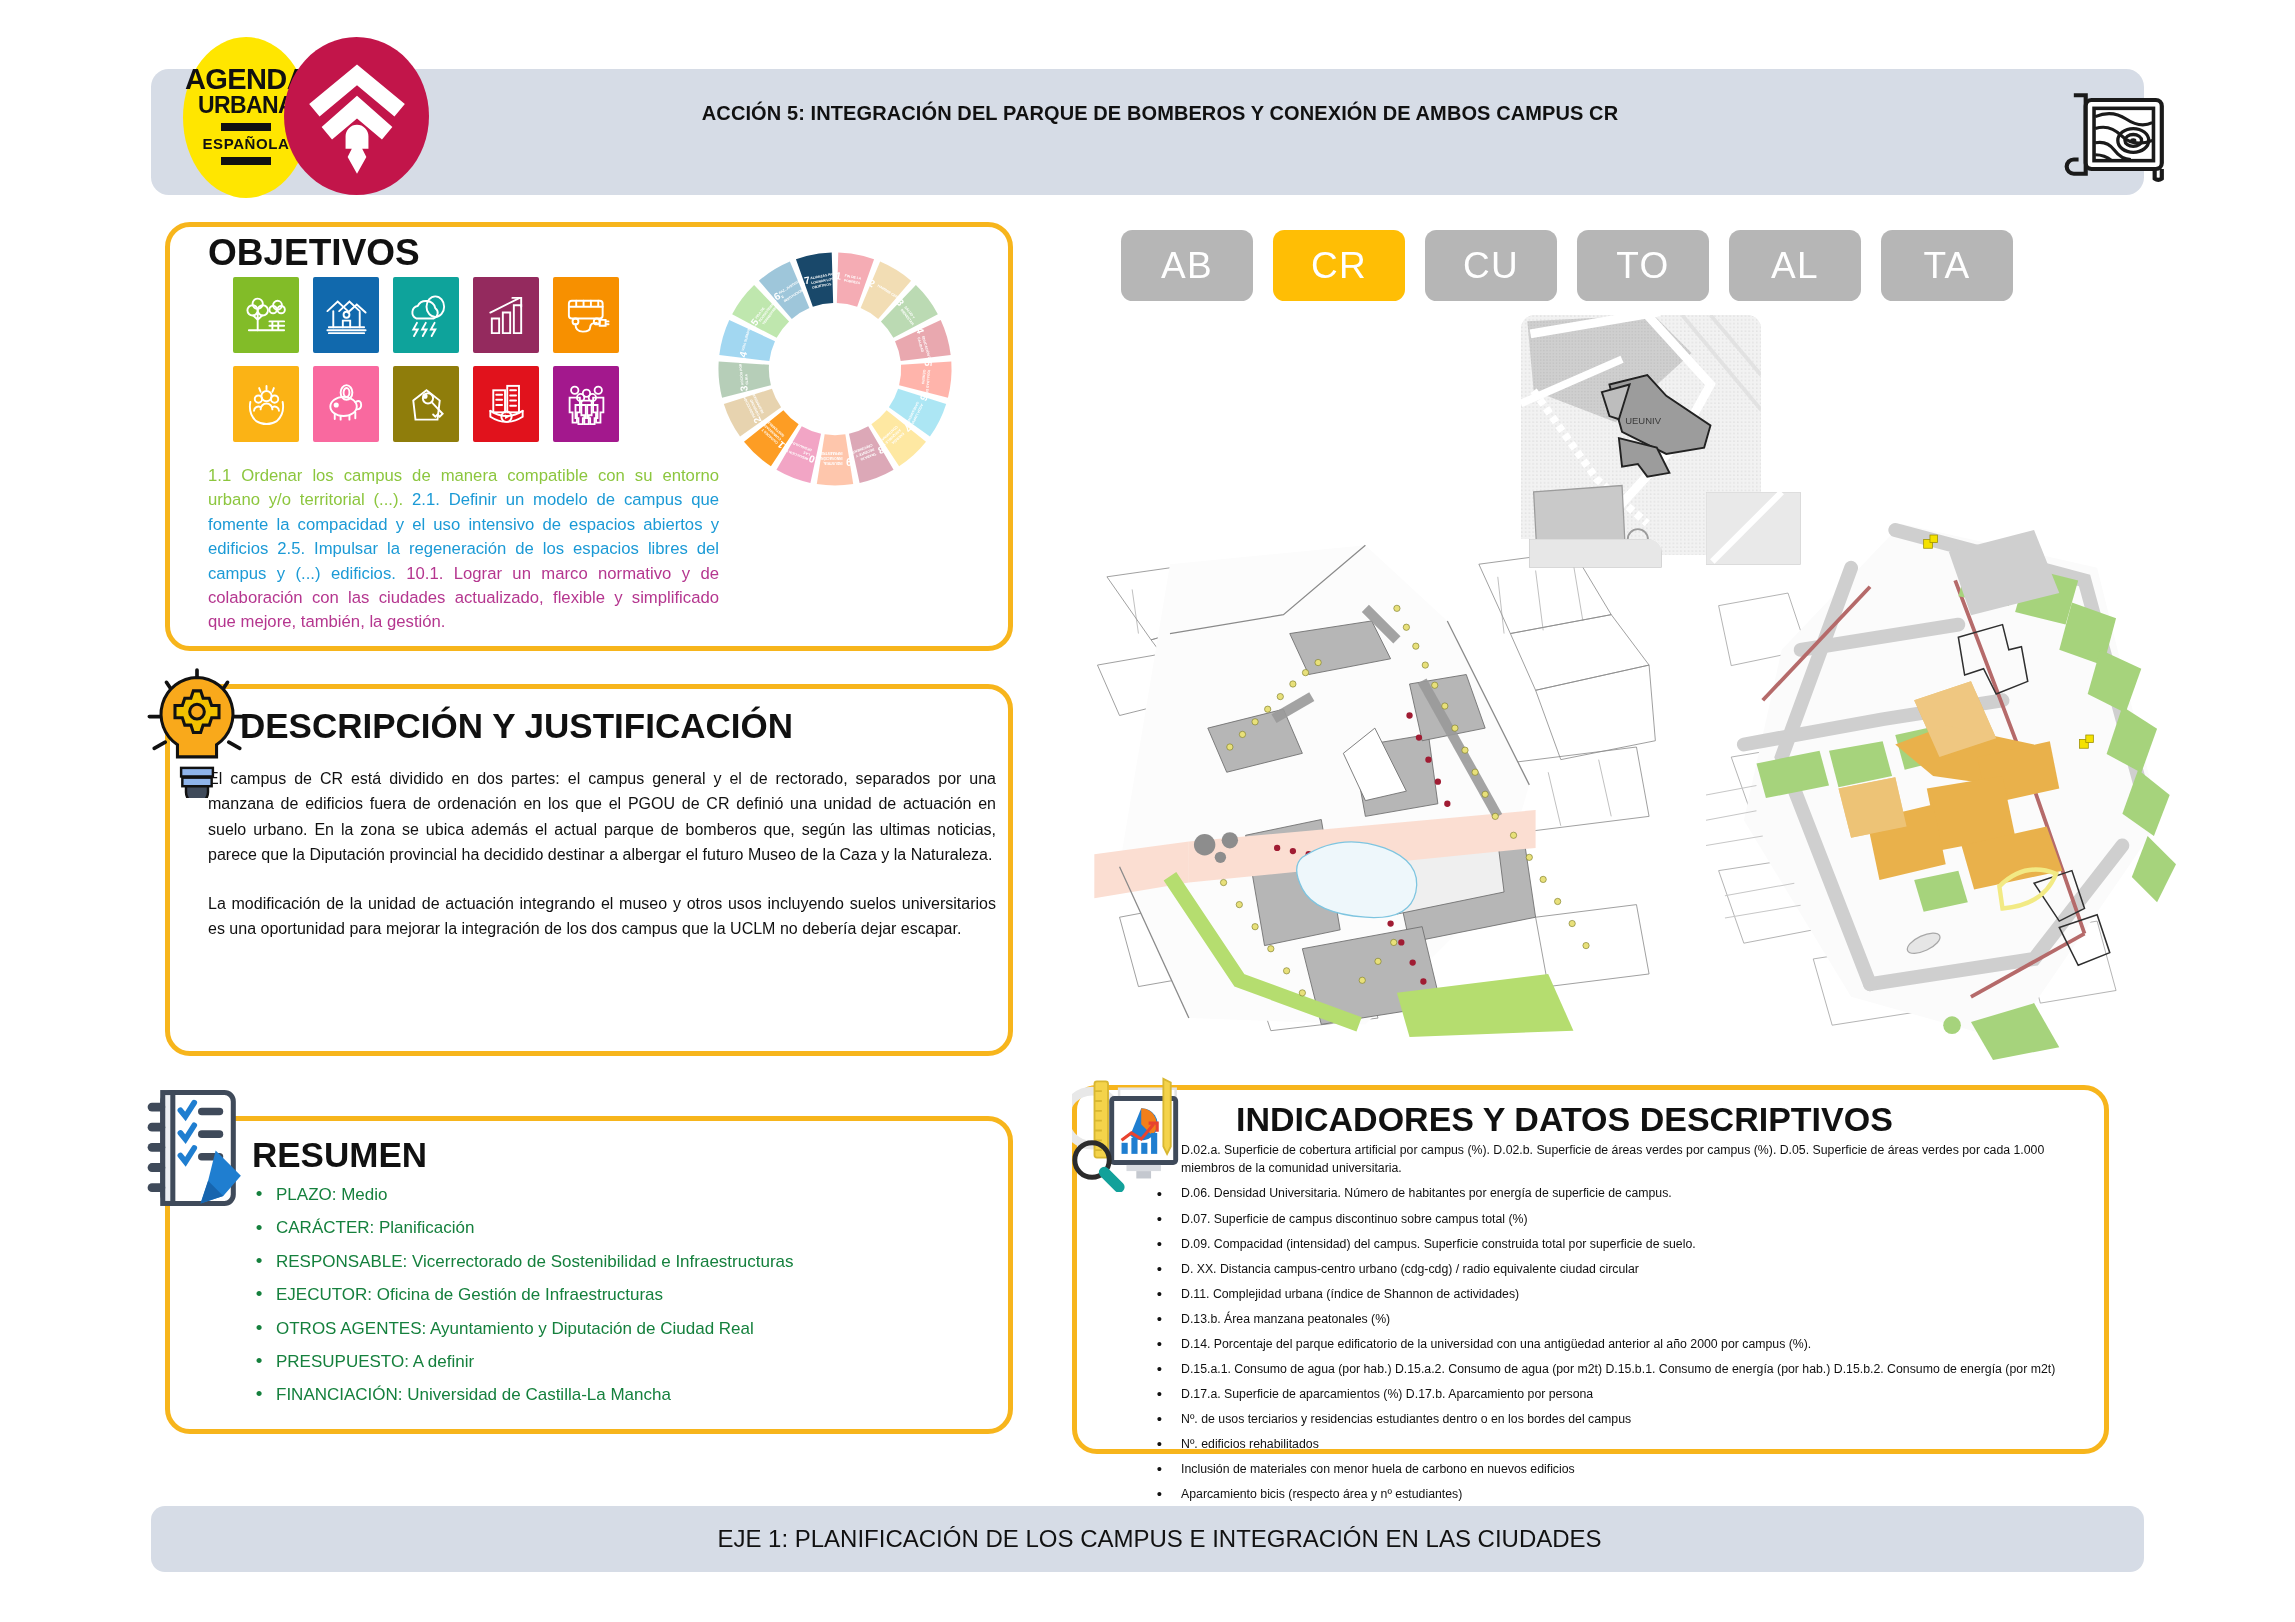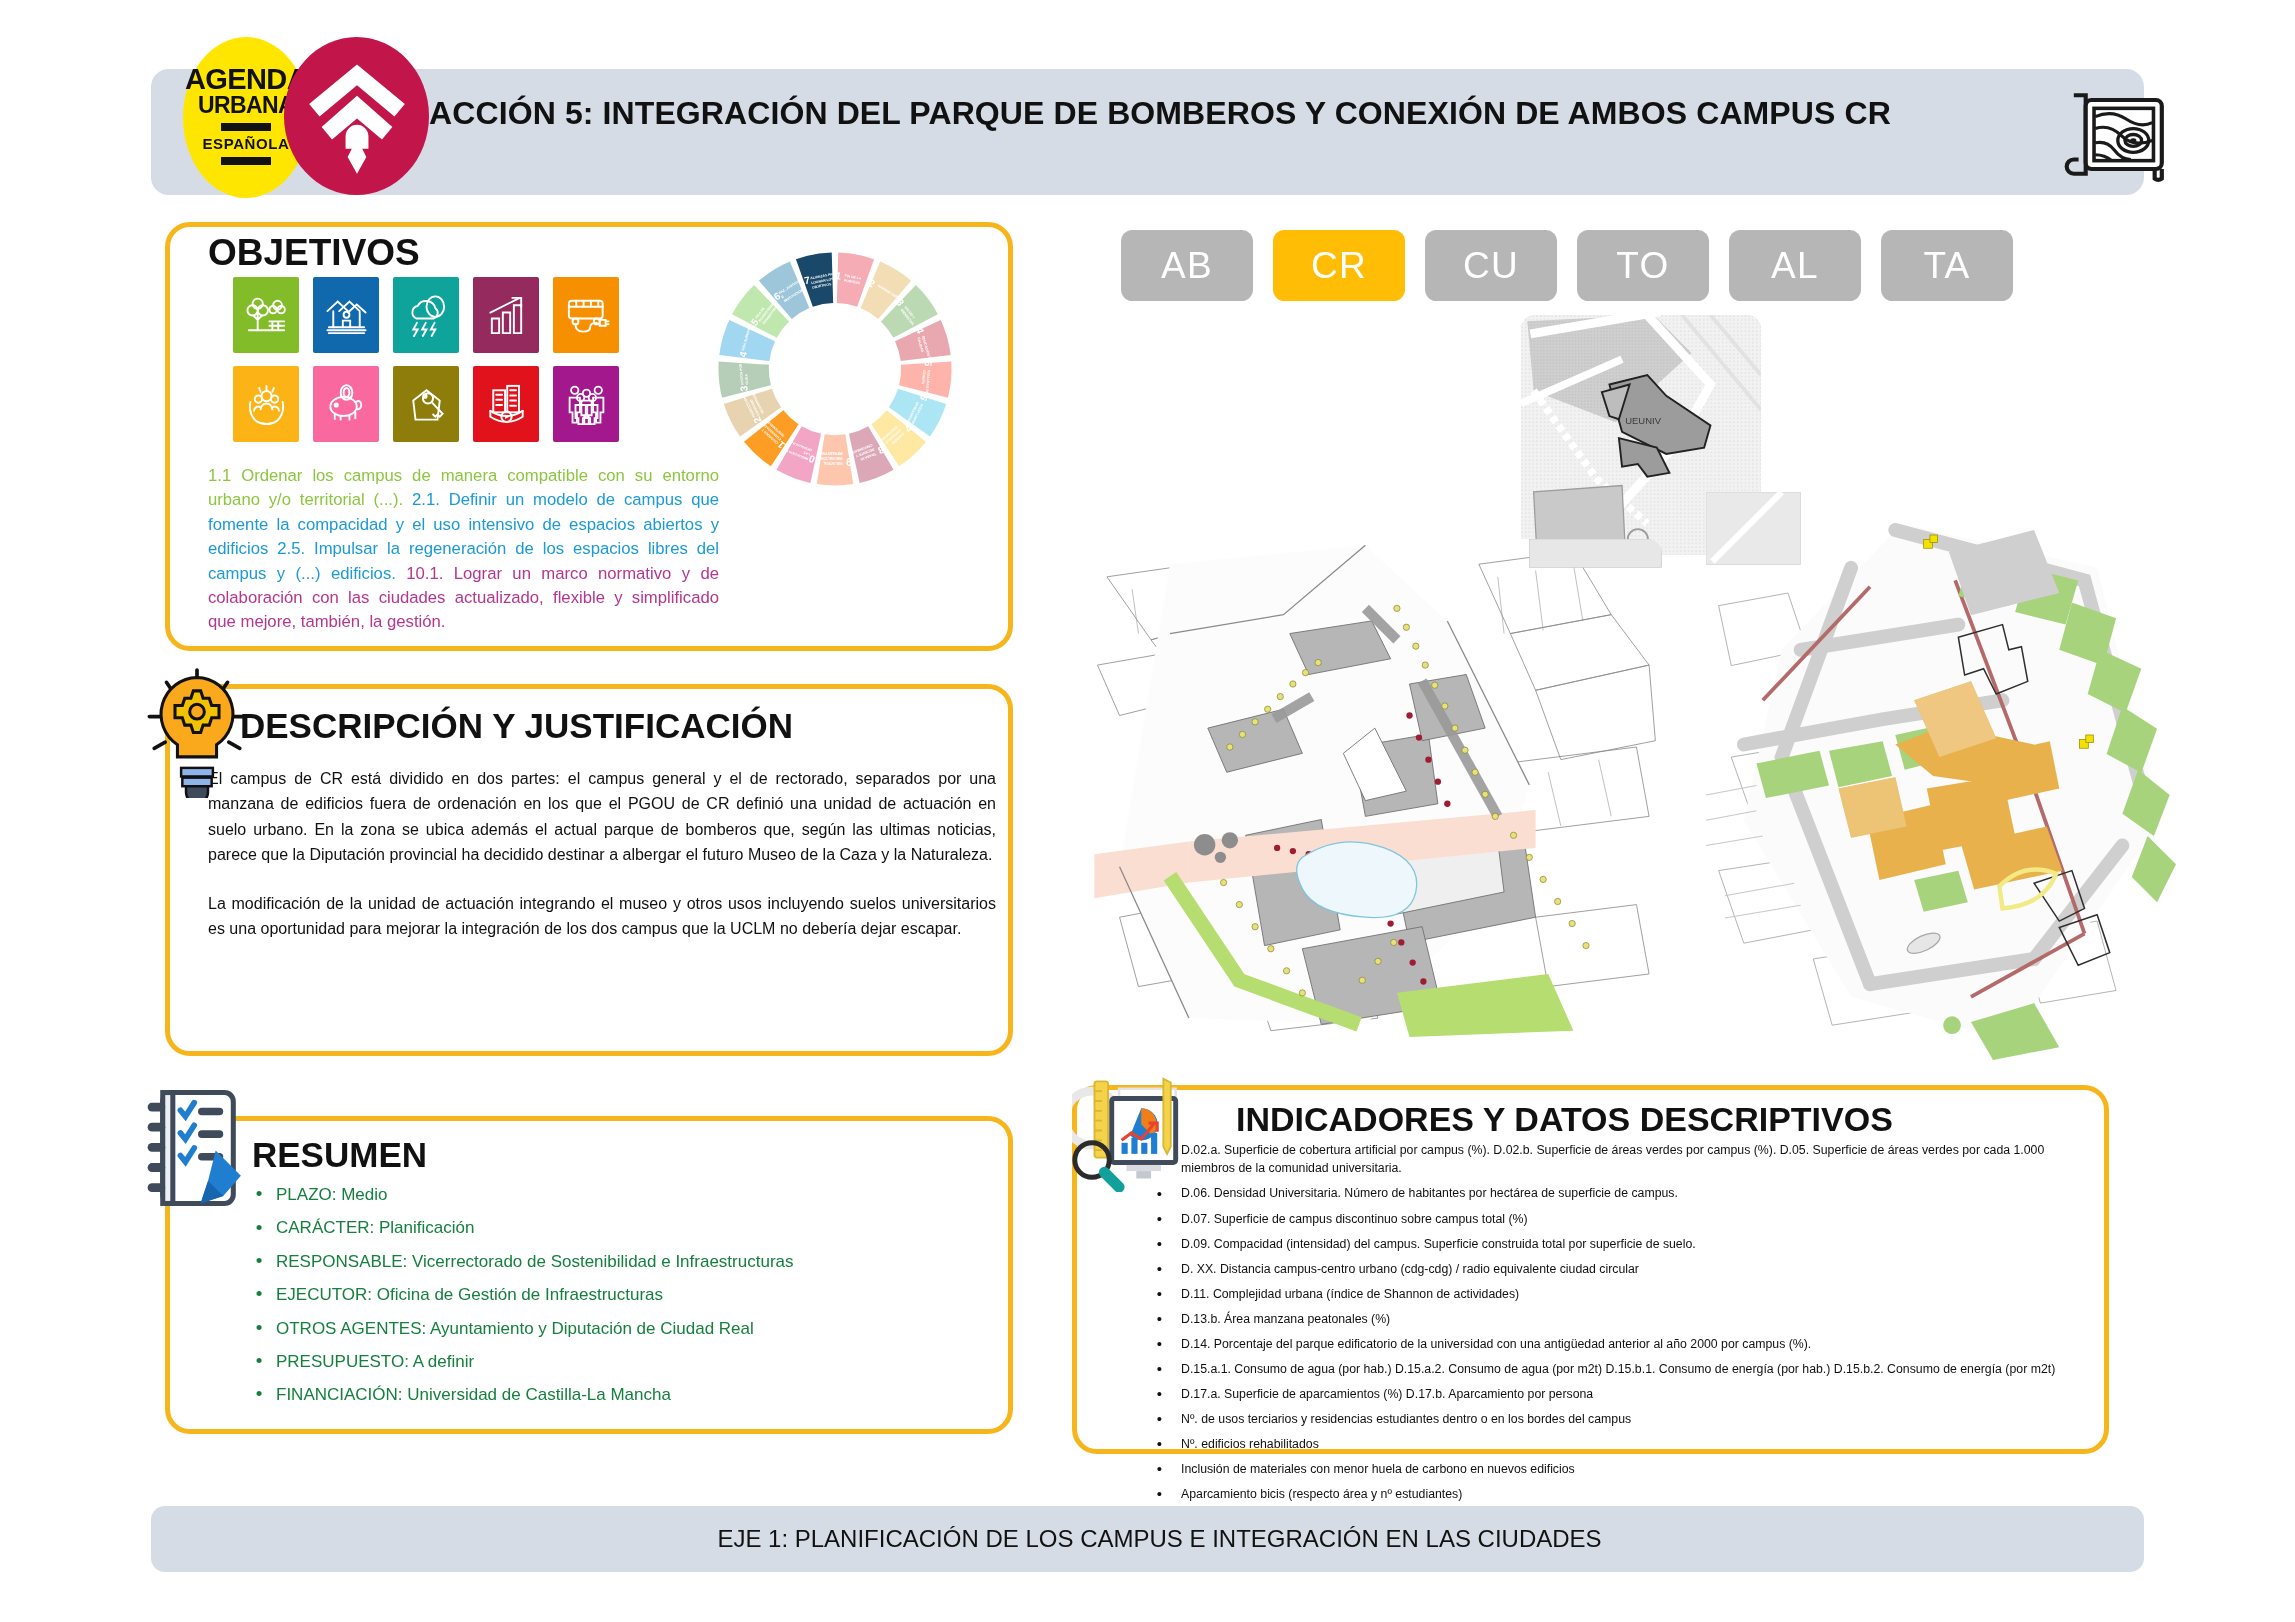--- a/index.html
+++ b/index.html
@@ -11,21 +11,21 @@
   }
 
   
   #header-bar{
     position:absolute; left:151px; top:69px; width:1993px; height:126px;
     background:#d6dce6; border-radius:17.7px;
   }
   #header-title{
     position:absolute; left:353px; top:69px; width:1614px; height:88px;
     display:flex; align-items:center; justify-content:center;
-    font-size:32px; font-weight:bold; color:#111; letter-spacing:0.1px;
+    font-size:20px; font-weight:bold; color:#111; letter-spacing:0.1px;
     text-align:center; padding:0 38px;
   }
   #logo-agenda{
     position:absolute; left:183px; top:37px; width:126px; height:161px;
     background:#ffe600; border-radius:50%/50%;
     display:flex; flex-direction:column; align-items:center; justify-content:center;
     z-index:4;
   }
   #logo-agenda .l1{ font-size:29px; font-weight:bold; color:#111; letter-spacing:-0.6px; line-height:.95;}
   #logo-agenda .l2{ font-size:23px; font-weight:bold; color:#111; letter-spacing:-0.6px; line-height:1.1;}
@@ -502,21 +502,21 @@
       <path d="M18 18 h6 M18 26 h6 M18 34 h6 M18 42 h6 M18 50 h6 M18 58 h6 M18 66 h6"></path>
     </g>
     <path d="M74 8 l6 3 v52 l-3 6 l-3 -6 z" fill="#f4d34a" stroke="#d8b731" stroke-width="1.5"></path>
     <circle cx="16" cy="74" r="14" fill="none" stroke="#2b2b2b" stroke-width="4"></circle>
     <path d="M26 84 l12 12" stroke="#12a19a" stroke-width="9" stroke-linecap="round"></path>
   </svg>
 </div>
 <div id="title-indicadores" class="panel-title">INDICADORES Y DATOS DESCRIPTIVOS</div>
 <ul id="indicadores-list">
     <li>D.02.a. Superficie de cobertura artificial por campus (%). D.02.b. Superficie de áreas verdes por campus (%). D.05. Superficie de áreas verdes por cada 1.000 miembros de la comunidad universitaria.</li>
-    <li>D.06. Densidad Universitaria. Número de habitantes por hectárea de superficie de campus.</li>
+    <li>D.06. Densidad Universitaria. Número de habitantes por energía de superficie de campus.</li>
     <li>D.07. Superficie de campus discontinuo sobre campus total (%)</li>
     <li>D.09. Compacidad (intensidad) del campus. Superficie construida total por superficie de suelo.</li>
     <li>D. XX. Distancia campus-centro urbano (cdg-cdg) / radio equivalente ciudad circular</li>
     <li>D.11. Complejidad urbana (índice de Shannon de actividades)</li>
     <li>D.13.b. Área manzana peatonales (%)</li>
     <li>D.14. Porcentaje del parque edificatorio de la universidad con una antigüedad anterior al año 2000 por campus (%).</li>
     <li>D.15.a.1. Consumo de agua (por hab.) D.15.a.2. Consumo de agua (por m2t) D.15.b.1. Consumo de energía (por hab.) D.15.b.2. Consumo de energía (por m2t)</li>
     <li>D.17.a. Superficie de aparcamientos (%) D.17.b. Aparcamiento por persona</li>
     <li>Nº. de usos terciarios y residencias estudiantes dentro o en los bordes del campus</li>
     <li>Nº. edificios rehabilitados</li>

